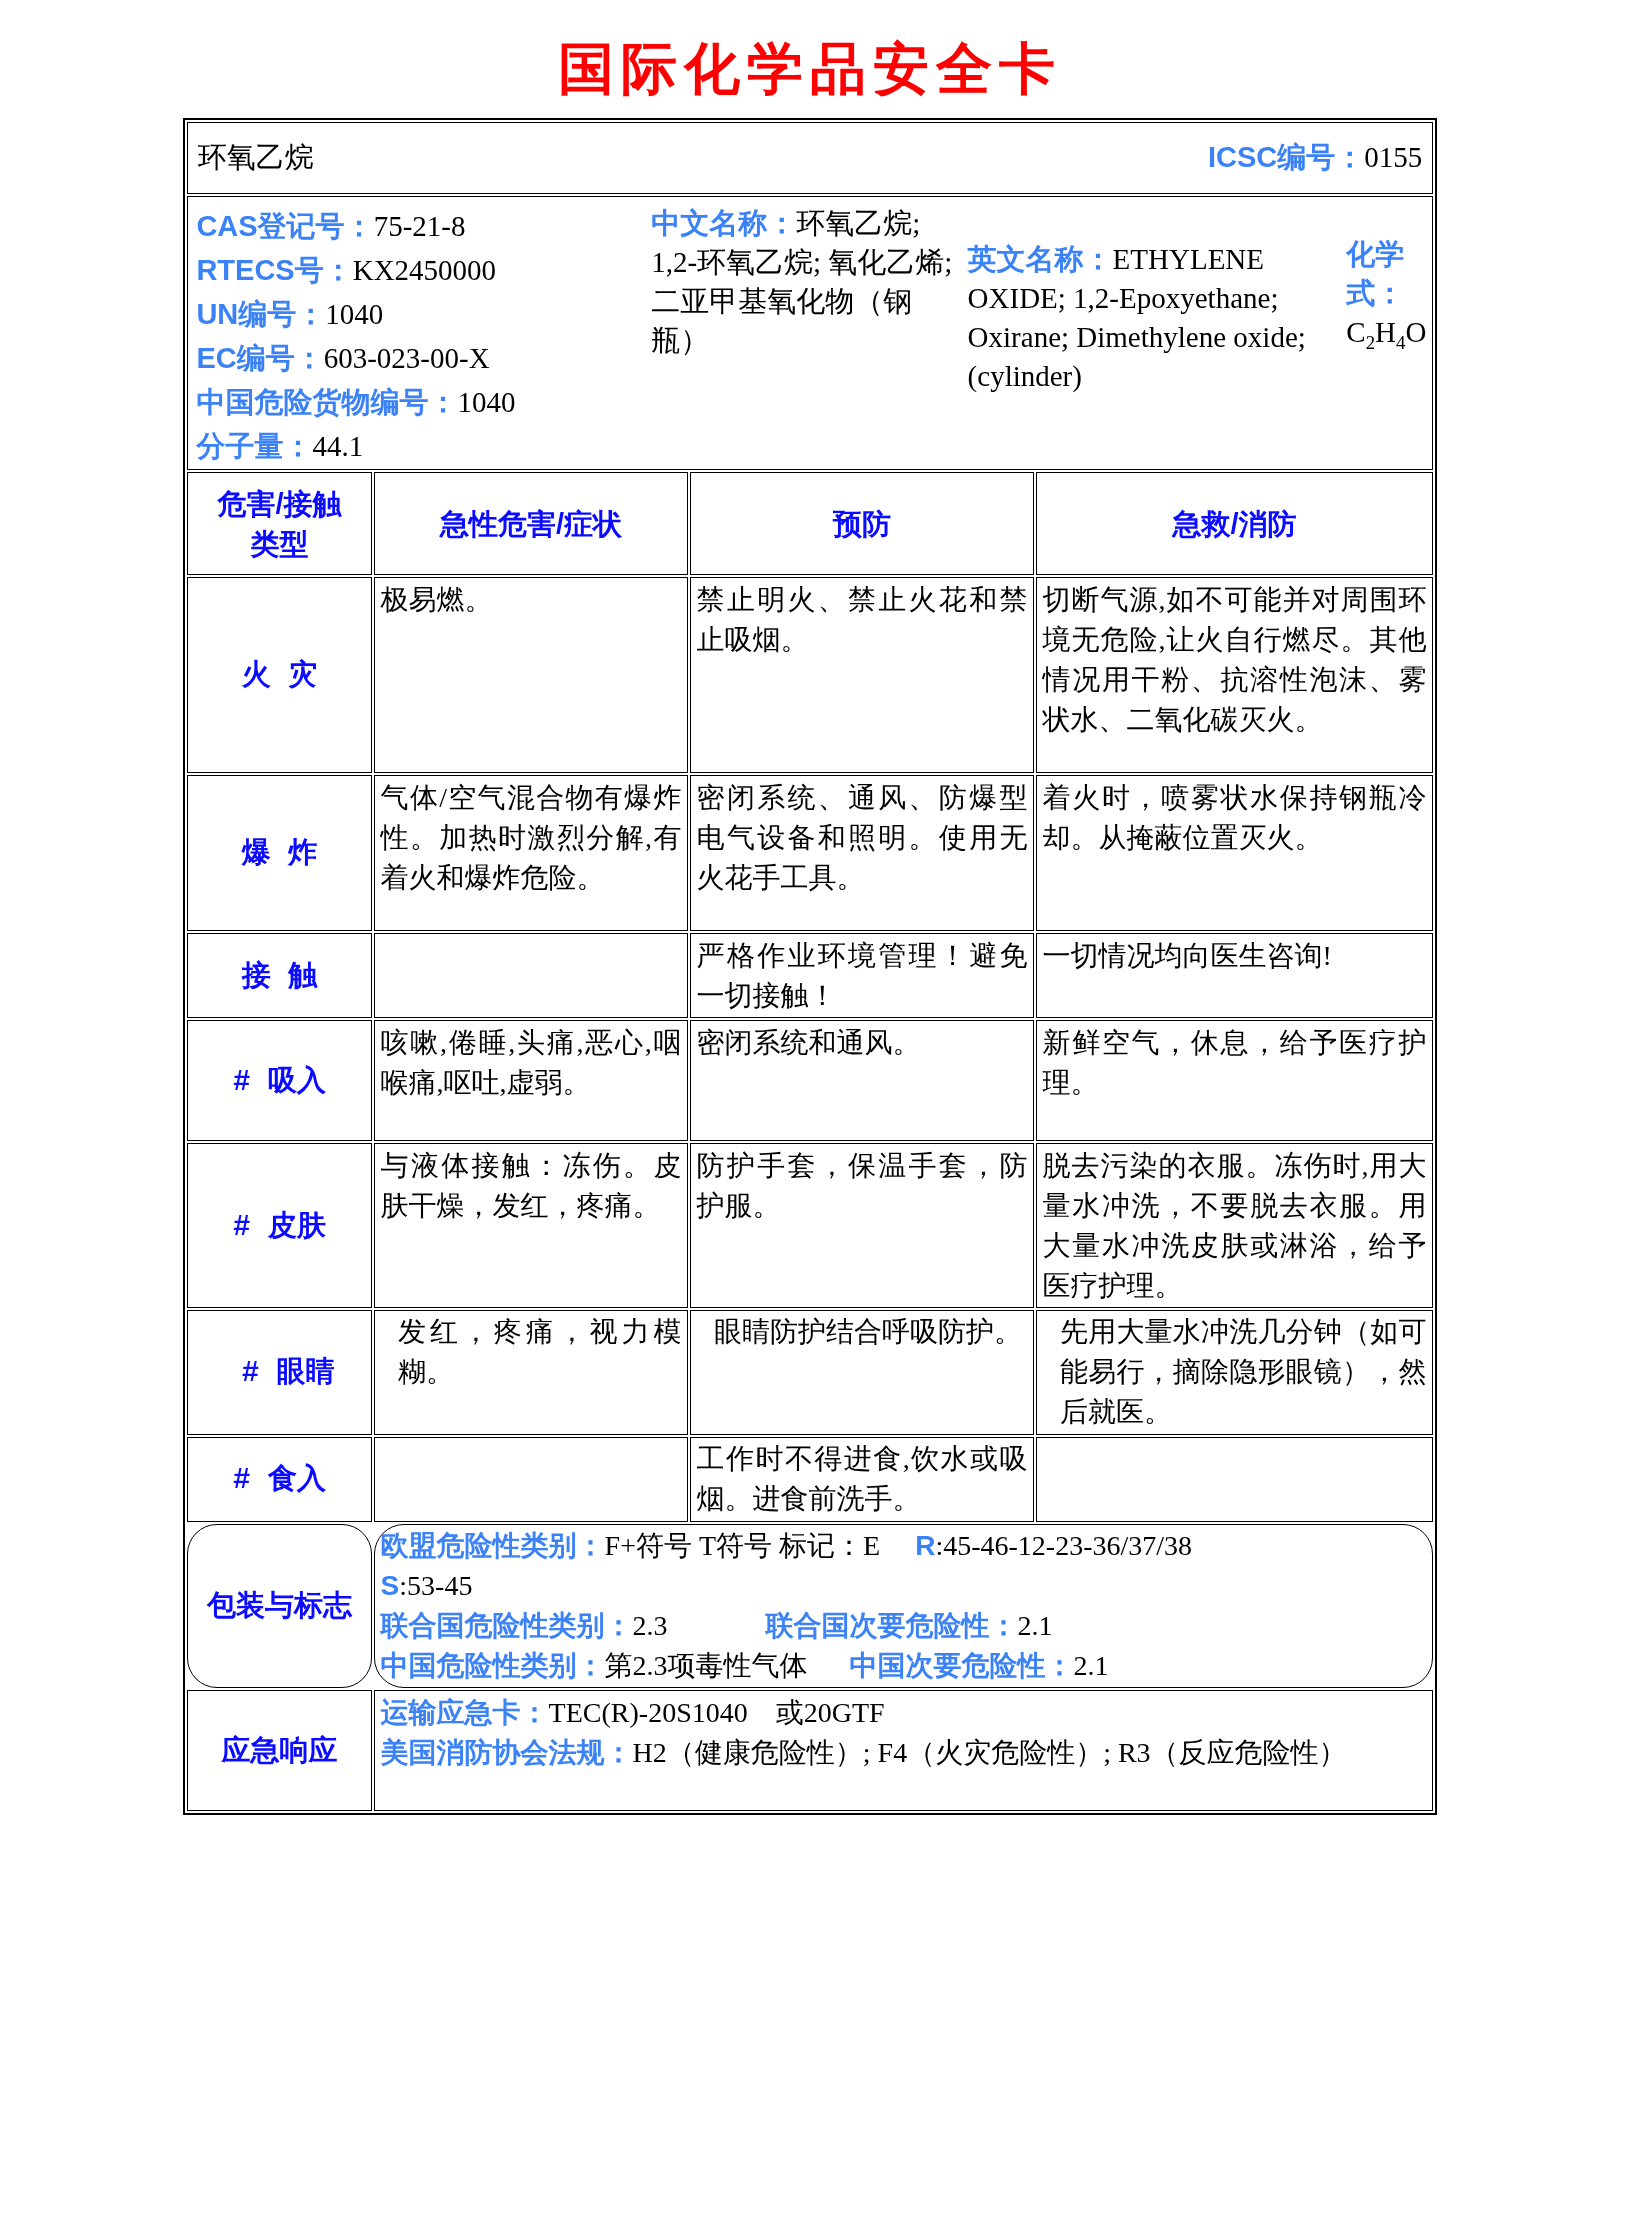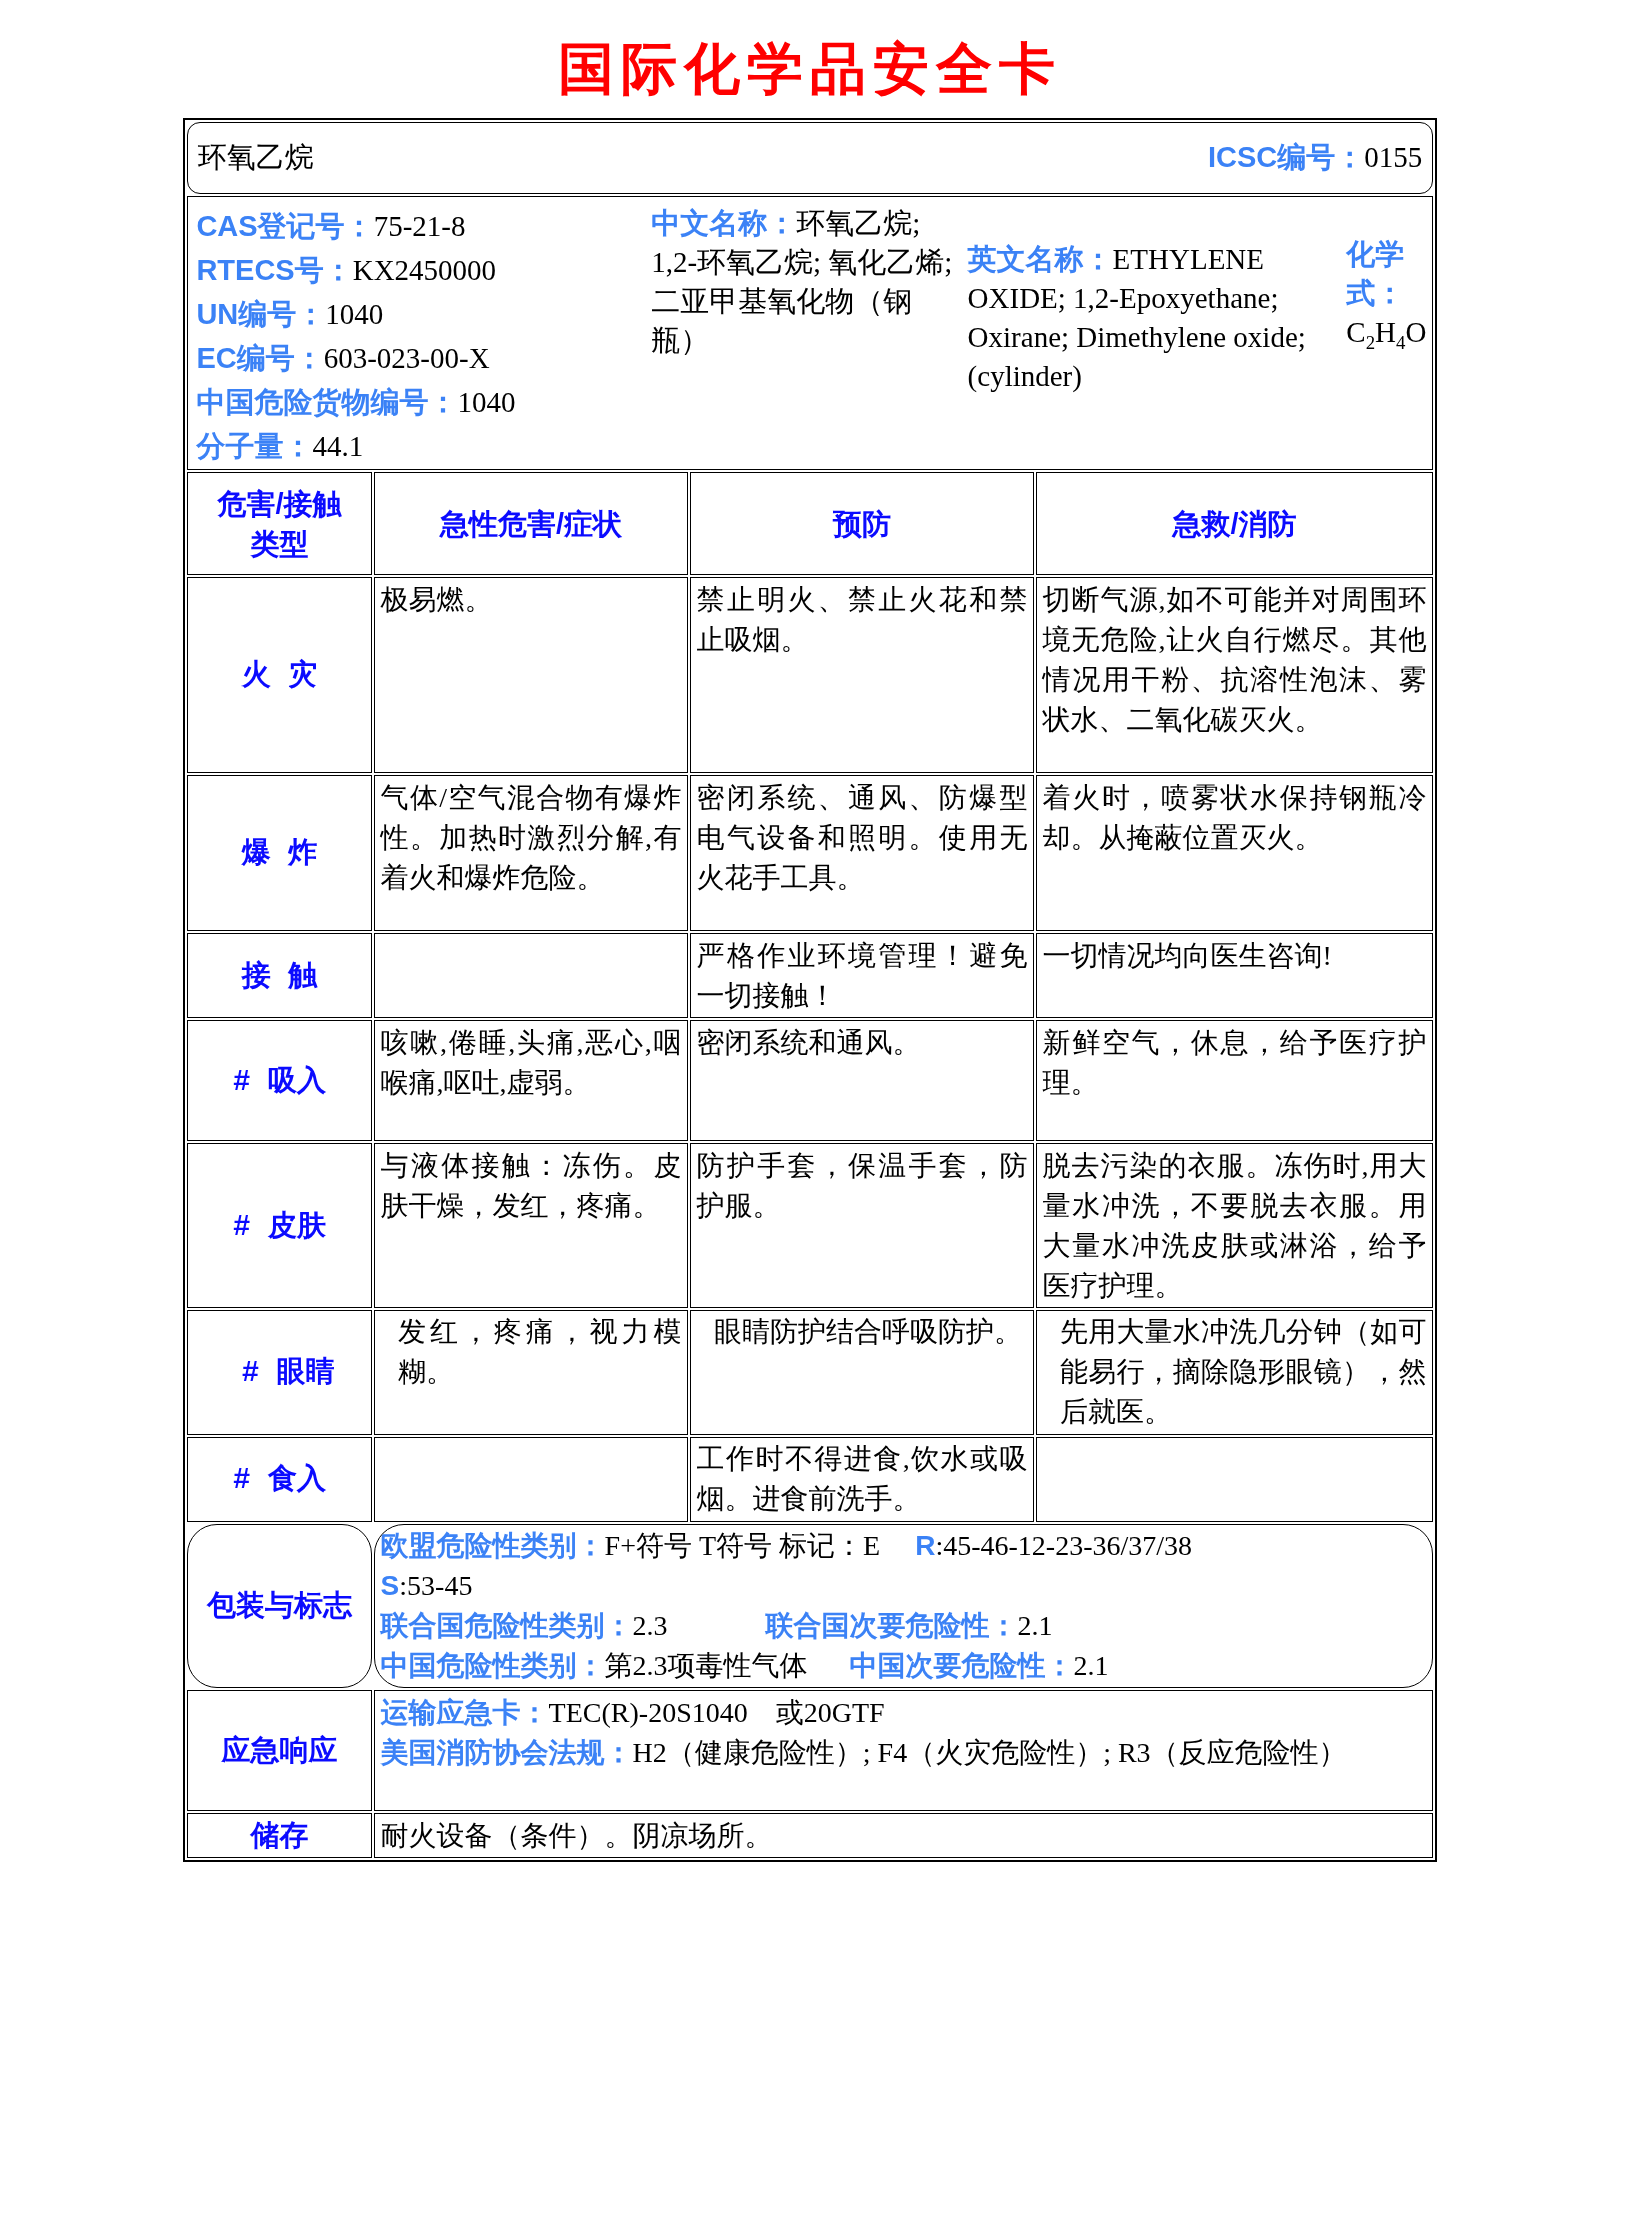--- a/index.html
+++ b/index.html
@@ -39,21 +39,21 @@
     overflow: hidden;
   }
   .lbl {
     font-family: "Liberation Sans", "DejaVu Sans", sans-serif;
     font-weight: bold;
     color: #3b82f6;
   }
   .serif { font-family: "Liberation Serif", "DejaVu Serif", serif; color: #000; }
 
   
-  .r-name td { height: 72px; vertical-align: middle; border-radius: 13px; }
+  .r-name td { height: 72px; vertical-align: middle; }
   .name-row { display: flex; justify-content: space-between; align-items: center; padding: 0 4.2px; }
   .substance { font-size: 29px; }
   .icsc { font-size: 29px; white-space: nowrap; }
 
   
   .r-id td { height: 262px; }
   .id-wrap { display: flex; width: 100%; height: 100%; }
   .id-left { width: 37%; padding: 5.6px 0 0 2.8px; }
   .id-line { font-size: 29px; line-height: 44px; white-space: nowrap; }
   .id-right { width: 63%; padding: 5.6px 0 0 1.4px; display: flex; }
@@ -220,19 +220,15 @@
   </tr>
 
   <tr class="r-emer">
     <td class="type-cell">应急响应</td>
     <td class="cell" colspan="3">
       <div class="emer-line"><span class="lbl">运输应急卡：</span><span class="serif">TEC(R)-20S1040　或20GTF</span></div>
       <div class="emer-line"><span class="lbl">美国消防协会法规：</span><span class="serif">H2（健康危险性）; F4（火灾危险性）; R3（反应危险性）</span></div>
     </td>
   </tr>
 
-  <tr class="r-stor">
-    <td class="type-cell">储存</td>
-    <td class="cell" colspan="3">耐火设备（条件）。阴凉场所。</td>
-  </tr>
 </tbody>
   </table>
 
 
 </body></html>

